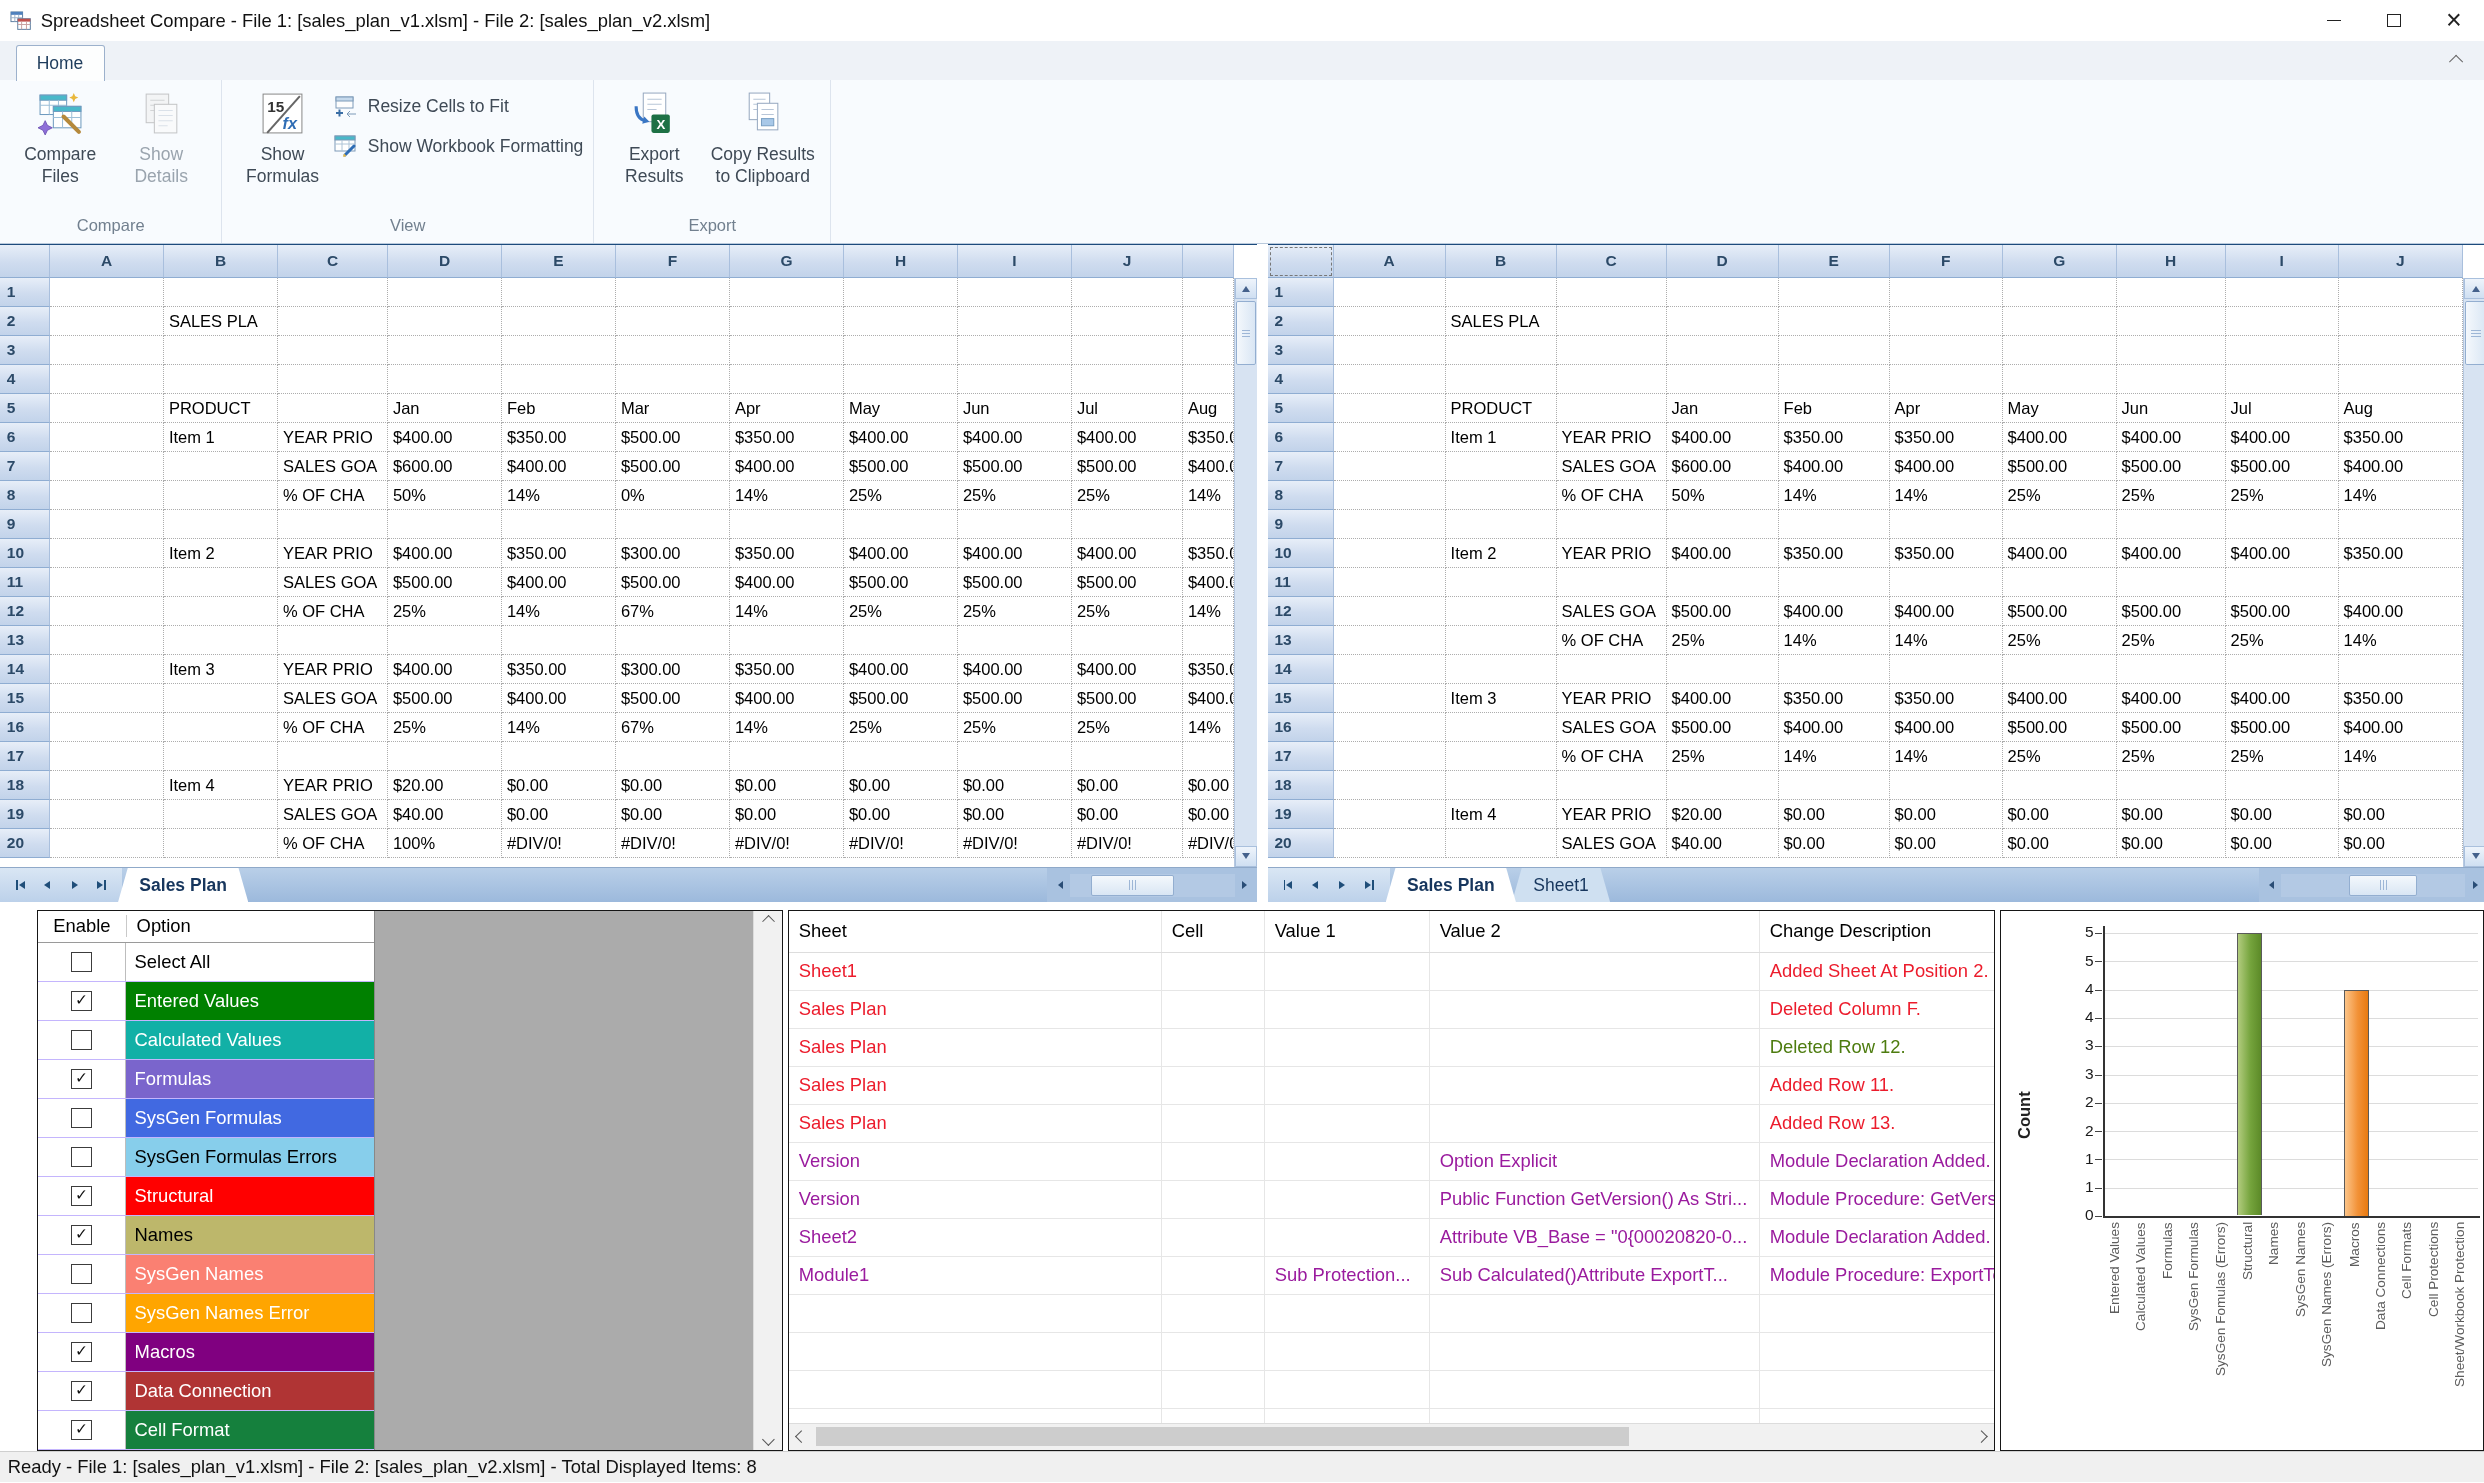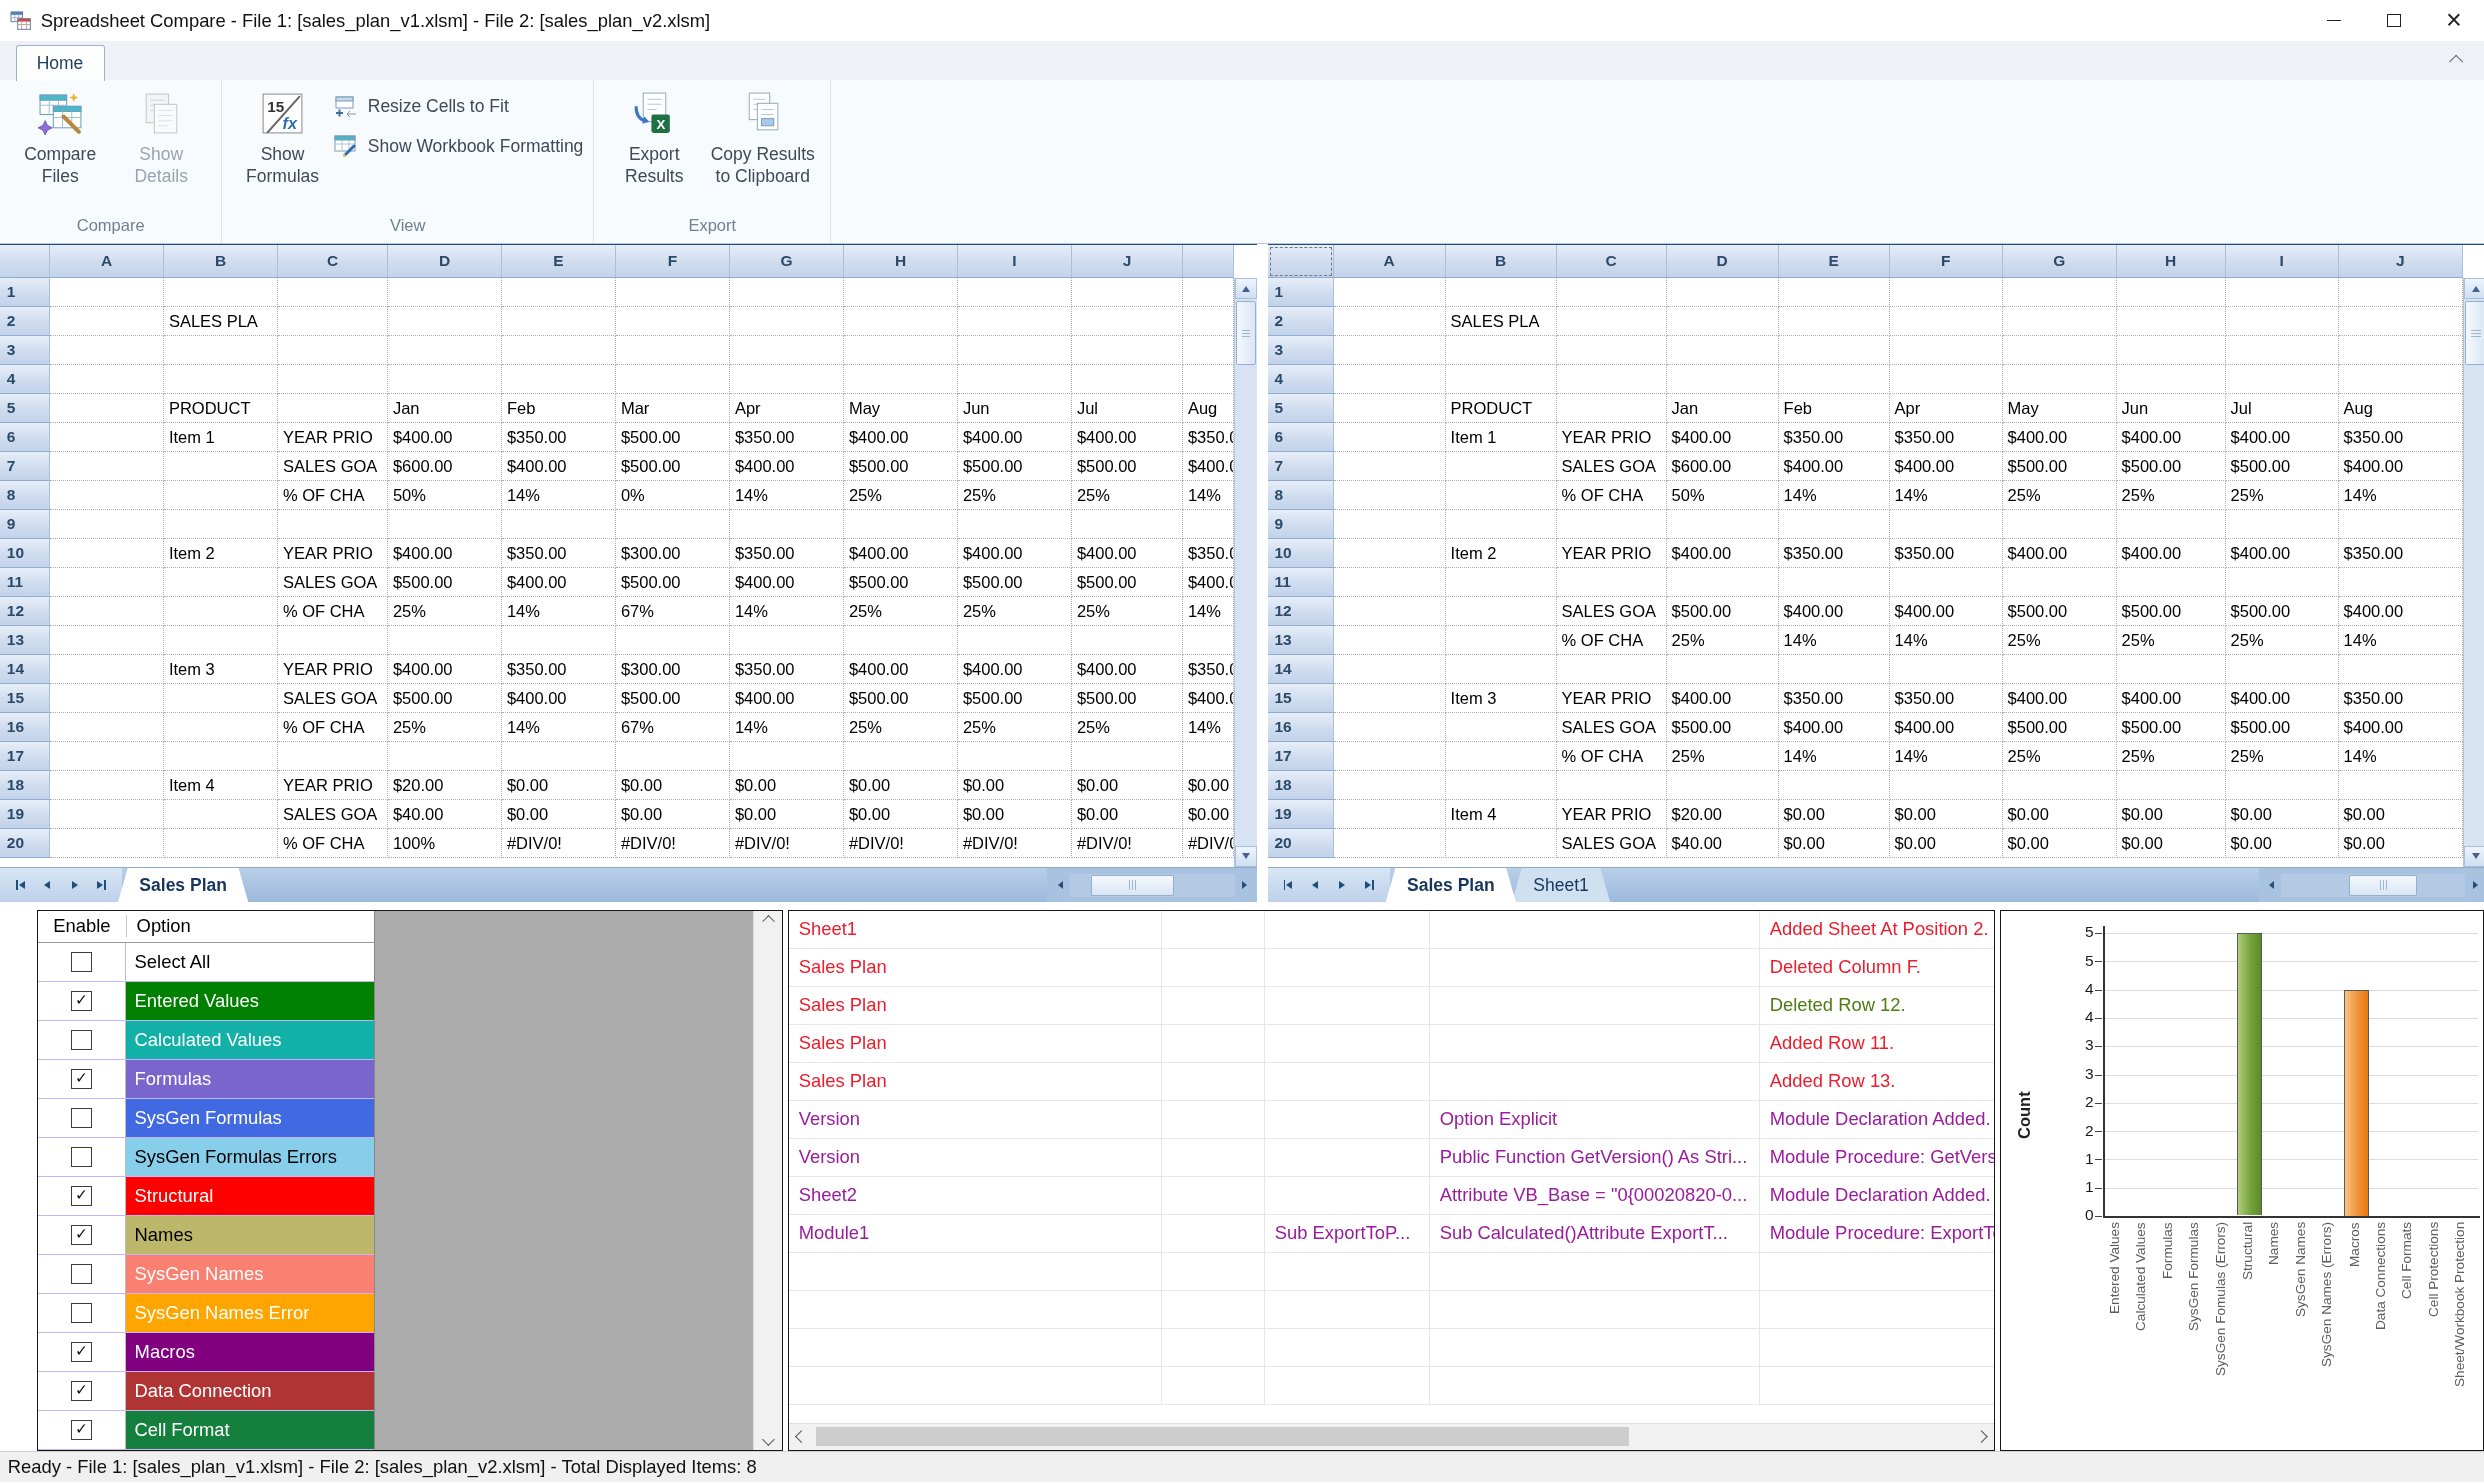--- a/index.html
+++ b/index.html
@@ -928,20 +928,27 @@
         </div>
     </div>
     <div class="opt-gray"></div>
     <div class="opt-vscroll">
       <span class="chev-s-up"></span>
       <span class="chev-s-down"></span>
     </div>
   </div>
 
   <div class="panel results-panel">
+    <div class="res-header" id="res-header">
+        <div class="res-cell res-hcell" style="width: 373px;">Sheet</div>
+        <div class="res-cell res-hcell" style="width: 103px;">Cell</div>
+        <div class="res-cell res-hcell" style="width: 165px;">Value 1</div>
+        <div class="res-cell res-hcell" style="width: 330px;">Value 2</div>
+        <div class="res-cell res-hcell" style="width: 246px;">Change Description</div>
+      </div>
     <div class="res-body" id="res-body">
         <div class="res-row">
           <div class="res-cell" style="width: 373px; color: rgb(236, 28, 44);">Sheet1</div>
           <div class="res-cell" style="width: 103px; color: rgb(236, 28, 44);"></div>
           <div class="res-cell" style="width: 165px; color: rgb(236, 28, 44);"></div>
           <div class="res-cell" style="width: 330px; color: rgb(236, 28, 44);"></div>
           <div class="res-cell" style="width: 246px; color: rgb(236, 28, 44);">Added Sheet At Position 2.</div>
         </div>
         <div class="res-row">
           <div class="res-cell" style="width: 373px; color: rgb(236, 28, 44);">Sales Plan</div>
@@ -988,21 +995,21 @@
         <div class="res-row">
           <div class="res-cell" style="width: 373px; color: rgb(154, 27, 158);">Sheet2</div>
           <div class="res-cell" style="width: 103px; color: rgb(154, 27, 158);"></div>
           <div class="res-cell" style="width: 165px; color: rgb(154, 27, 158);"></div>
           <div class="res-cell" style="width: 330px; color: rgb(154, 27, 158);">Attribute VB_Base = "0{00020820-0...</div>
           <div class="res-cell" style="width: 246px; color: rgb(154, 27, 158);">Module Declaration Added.</div>
         </div>
         <div class="res-row">
           <div class="res-cell" style="width: 373px; color: rgb(154, 27, 158);">Module1</div>
           <div class="res-cell" style="width: 103px; color: rgb(154, 27, 158);"></div>
-          <div class="res-cell" style="width: 165px; color: rgb(154, 27, 158);">Sub ExportToP...</div>
+          <div class="res-cell" style="width: 165px; color: rgb(154, 27, 158);">Sub Protection...</div>
           <div class="res-cell" style="width: 330px; color: rgb(154, 27, 158);">Sub Calculated()Attribute ExportT...</div>
           <div class="res-cell" style="width: 246px; color: rgb(154, 27, 158);">Module Procedure: ExportToPDF.</div>
         </div>
         <div class="res-row">
           <div class="res-cell" style="width: 373px; color: rgb(0, 0, 0);"></div>
           <div class="res-cell" style="width: 103px; color: rgb(0, 0, 0);"></div>
           <div class="res-cell" style="width: 165px; color: rgb(0, 0, 0);"></div>
           <div class="res-cell" style="width: 330px; color: rgb(0, 0, 0);"></div>
           <div class="res-cell" style="width: 246px; color: rgb(0, 0, 0);"></div>
         </div>

